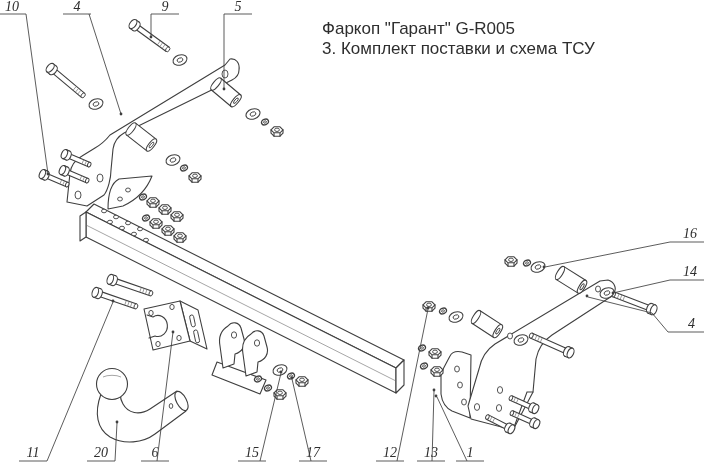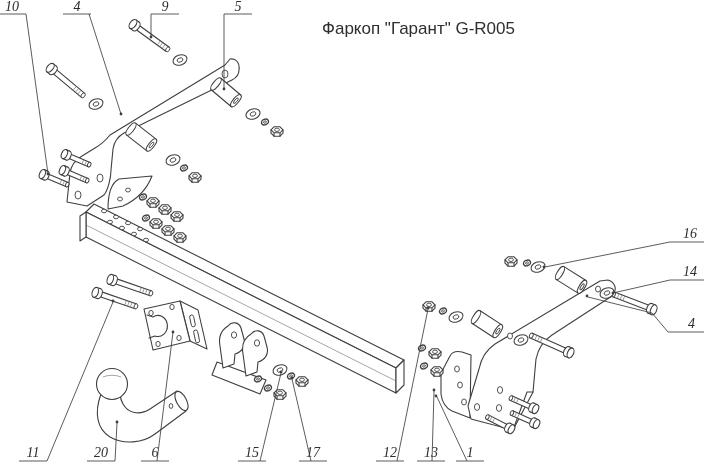--- a/index.html
+++ b/index.html
@@ -14,20 +14,21 @@
   .thin{stroke:#6a6a6a;stroke-width:0.6;fill:none;}
   .lead{stroke:#3f3f3f;stroke-width:0.85;fill:none;}
   .dot {fill:#3f3f3f;stroke:none;}
   text.co{font-family:"Liberation Serif",serif;font-style:italic;font-size:14px;fill:#2e2e2e;}
 </style>
 </head>
 <body>
 
 <div class="title-block">
   <div>Фаркоп "Гарант" G-R005</div>
+  <div>3. Комплект поставки и схема ТСУ</div>
 </div>
 
 <svg width="704" height="462" viewBox="0 0 704 462">
 
   <defs>
     <g id="boltL">
       <rect x="1" y="-2.6" width="37" height="5.2" fill="#fff" stroke="none"></rect>
       <line class="sn" x1="1" y1="-2.6" x2="38" y2="-2.6"></line>
       <line class="sn" x1="1" y1="2.6" x2="38" y2="2.6"></line>
       <line class="thin" x1="27" y1="-2.4" x2="27" y2="2.4"></line>

